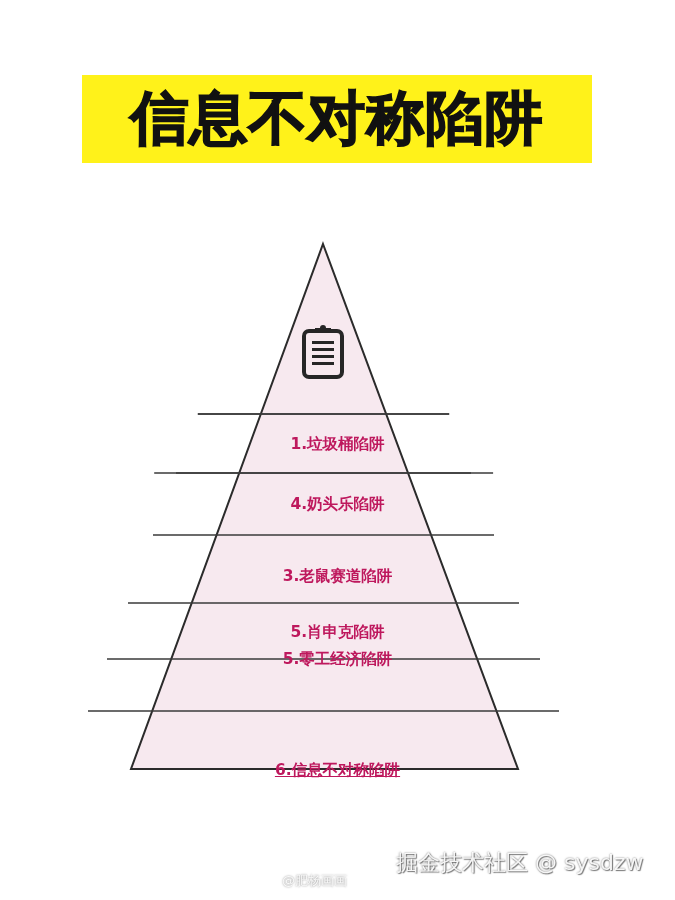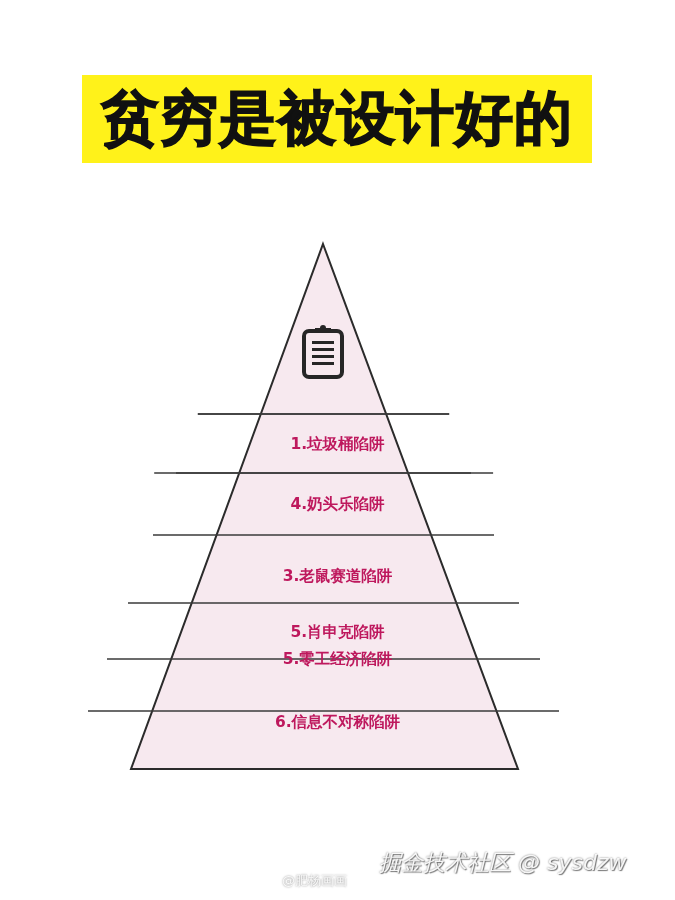--- a/index.html
+++ b/index.html
@@ -19,38 +19,37 @@
       -webkit-text-stroke: 1.5px #111111;
     }
     svg.pyr { position: absolute; left: 0; top: 0; }
     .tier-label {
       position: absolute; left: 0; width: 675px; text-align: center;
       color: #be185d; font-weight: bold; font-size: 15.5px;
       white-space: nowrap;
     }
     .clip-icon { position: absolute; left: 302px; top: 323px; width: 42px; width: 42px; height: 56px; }
     .wm-main {
-      position: absolute; left: 379px; top: 848px;
+      position: absolute; left: 396px; top: 848px;
       font-size: 22px; color: rgba(255,255,255,0.92);
       text-shadow: 0 0 2px rgba(0,0,0,0.55), 1px 1px 1px rgba(0,0,0,0.45);
       white-space: nowrap;
-      font-style: italic;
     }
     .wm-weibo {
       position: absolute; left: 282px; top: 872px;
       font-size: 13px; color: rgba(255,255,255,0.9);
       text-shadow: 0 0 2px rgba(0,0,0,0.5);
       white-space: nowrap;
     }
   </style>
 </head>
 <body>
 
 <div class="title-box">
-  <span class="title-text">贫穷是被设计好的</span>
+  <span class="title-text">信息不对称陷阱</span>
 </div>
 
 <svg class="pyr" width="675" height="900">
   <polygon points="323,244 518,769 131,769" fill="#f7e9ef" stroke="#2b2b2b" stroke-width="2"></polygon>
 
   <line x1="197.7" y1="414" x2="449.3" y2="414" stroke="#3a3a3a" stroke-width="1.5"></line>
   <line x1="154.2" y1="473" x2="493.1" y2="473" stroke="#3a3a3a" stroke-width="1.5"></line>
   <line x1="165.6" y1="535" x2="539.2" y2="535" stroke="#3a3a3a" stroke-width="1.5" visibility="hidden"></line>
 </svg>
 
@@ -70,16 +69,16 @@
   <rect x="10" y="25" width="22" height="3" fill="#262626"></rect>
   <rect x="10" y="32" width="22" height="3" fill="#262626"></rect>
   <rect x="10" y="39" width="22" height="3" fill="#262626"></rect>
 </svg>
 
 <div class="tier-label" style="top:434px;">1.垃圾桶陷阱</div>
 <div class="tier-label" style="top:494px;">4.奶头乐陷阱</div>
 <div class="tier-label" style="top:566px;">3.老鼠赛道陷阱</div>
 <div class="tier-label" style="top:622px;">5.肖申克陷阱</div>
 <div class="tier-label" style="top:649px;">5.零工经济陷阱</div>
-<div class="tier-label" style="top:712px;">6.信息不对称陷阱</div>
+<div class="tier-label" style="top:760px;text-decoration:underline;">6.信息不对称陷阱</div>
 
 <div class="wm-main">掘金技术社区 @ sysdzw</div>
 <div class="wm-weibo">@肥杨画画</div>
 
 </body></html>

